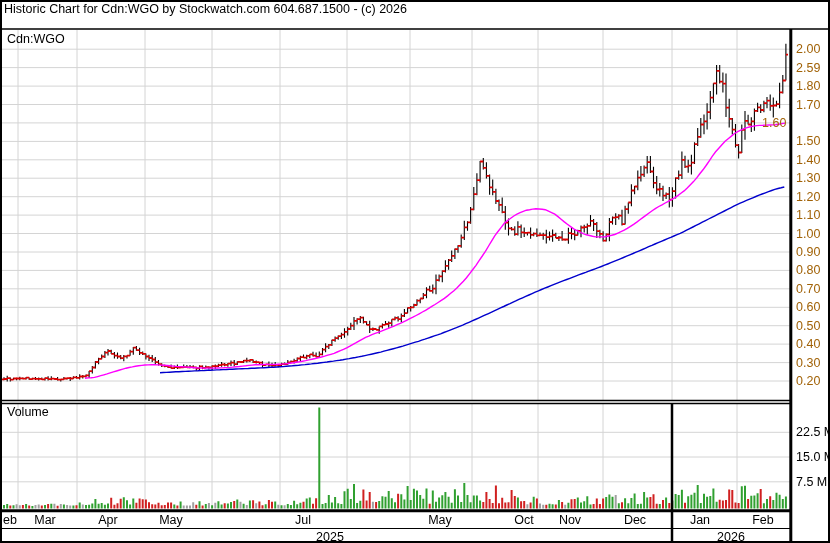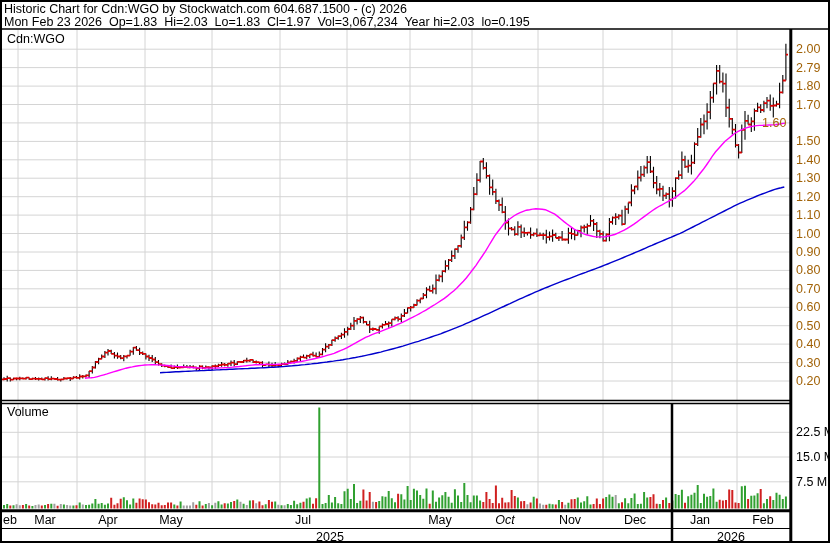--- a/index.html
+++ b/index.html
@@ -33,25 +33,24 @@
         <path d="M2 400.5H790M2 403.5H790" stroke="#000000" stroke-width="1.5" fill="none"></path>
         <path d="M2 510.8H790" stroke="#000000" stroke-width="3" fill="none"></path>
         <path d="M2 528.5H790" stroke="#000000" stroke-width="1.2" fill="none"></path>
         <path d="M672 404V542" stroke="#000000" stroke-width="2.5" fill="none"></path>
         <path d="M790.8 29V543" stroke="#000000" stroke-width="3" fill="none"></path>
         <rect x="1" y="1" width="828" height="541" stroke="#000000" stroke-width="2" fill="none"></rect>
       </svg>
     </div>
   <div id="label-layer">
     <div class="lbl" style="left:4px;top:2px;">Historic Chart for Cdn:WGO by Stockwatch.com 604.687.1500 - (c) 2026</div>
-    <div class="lbl" style="left:4px;top:15px;">Mon Feb 23 2026  Op=1.83  Hi=2.03  Lo=1.83  Cl=1.97  Vol=3,067,234  Year hi=2.03  lo=0.195</div>
     <div class="lbl" style="left:7px;top:32px;">Cdn:WGO</div>
     <div class="lbl" style="left:7px;top:405px;">Volume</div>
   <div class="lbl blue" style="left:796px;top:42px;">2.00</div>
-      <div class="lbl blue" style="left:796px;top:61px;">2.79</div>
+      <div class="lbl blue" style="left:796px;top:61px;">2.59</div>
       <div class="lbl blue" style="left:796px;top:79px;">1.80</div>
       <div class="lbl blue" style="left:796px;top:98px;">1.70</div>
       <div class="lbl blue" style="left:762px;top:116px;text-align:center;">1.60</div>
       <div class="lbl blue" style="left:796px;top:134px;">1.50</div>
       <div class="lbl blue" style="left:796px;top:153px;">1.40</div>
       <div class="lbl blue" style="left:796px;top:171px;">1.30</div>
       <div class="lbl blue" style="left:796px;top:190px;">1.20</div>
       <div class="lbl blue" style="left:796px;top:208px;">1.10</div>
       <div class="lbl blue" style="left:796px;top:227px;">1.00</div>
       <div class="lbl blue" style="left:796px;top:245px;">0.90</div>
@@ -66,21 +65,21 @@
       <div class="lbl " style="left:796px;top:450px;">15.0 M</div>
       <div class="lbl " style="left:796px;top:475px;">7.5 M</div>
       <div class="lbl ctr" style="left:-12px;top:512.5px;width:44px;">eb</div>
       <div class="lbl ctr" style="left:23px;top:512.5px;width:44px;">Mar</div>
       <div class="lbl ctr" style="left:86px;top:512.5px;width:44px;">Apr</div>
       <div class="lbl ctr" style="left:149px;top:512.5px;width:44px;">May</div>
       <div class="lbl ctr" style="left:215px;top:512.5px;width:44px;margin-top:47px;">Jun</div>
       <div class="lbl ctr" style="left:281px;top:512.5px;width:44px;">Jul</div>
       <div class="lbl ctr" style="left:348px;top:512.5px;width:44px;margin-top:28px;">Aug</div>
       <div class="lbl ctr" style="left:418px;top:512.5px;width:44px;">May</div>
-      <div class="lbl ctr" style="left:483px;top:512.5px;width:44px;font-style:italic;">Oct</div>
+      <div class="lbl ctr" style="left:502px;top:512.5px;width:44px;">Oct</div>
       <div class="lbl ctr" style="left:548px;top:512.5px;width:44px;">Nov</div>
       <div class="lbl ctr" style="left:613px;top:512.5px;width:44px;">Dec</div>
       <div class="lbl ctr" style="left:678px;top:512.5px;width:44px;">Jan</div>
       <div class="lbl ctr" style="left:741px;top:512.5px;width:44px;">Feb</div>
       <div class="lbl ctr" style="left:305px;top:529.5px;width:50px;">2025</div>
       <div class="lbl ctr" style="left:706px;top:529.5px;width:50px;">2026</div>
     </div>
 </div>
 
 </body></html>

